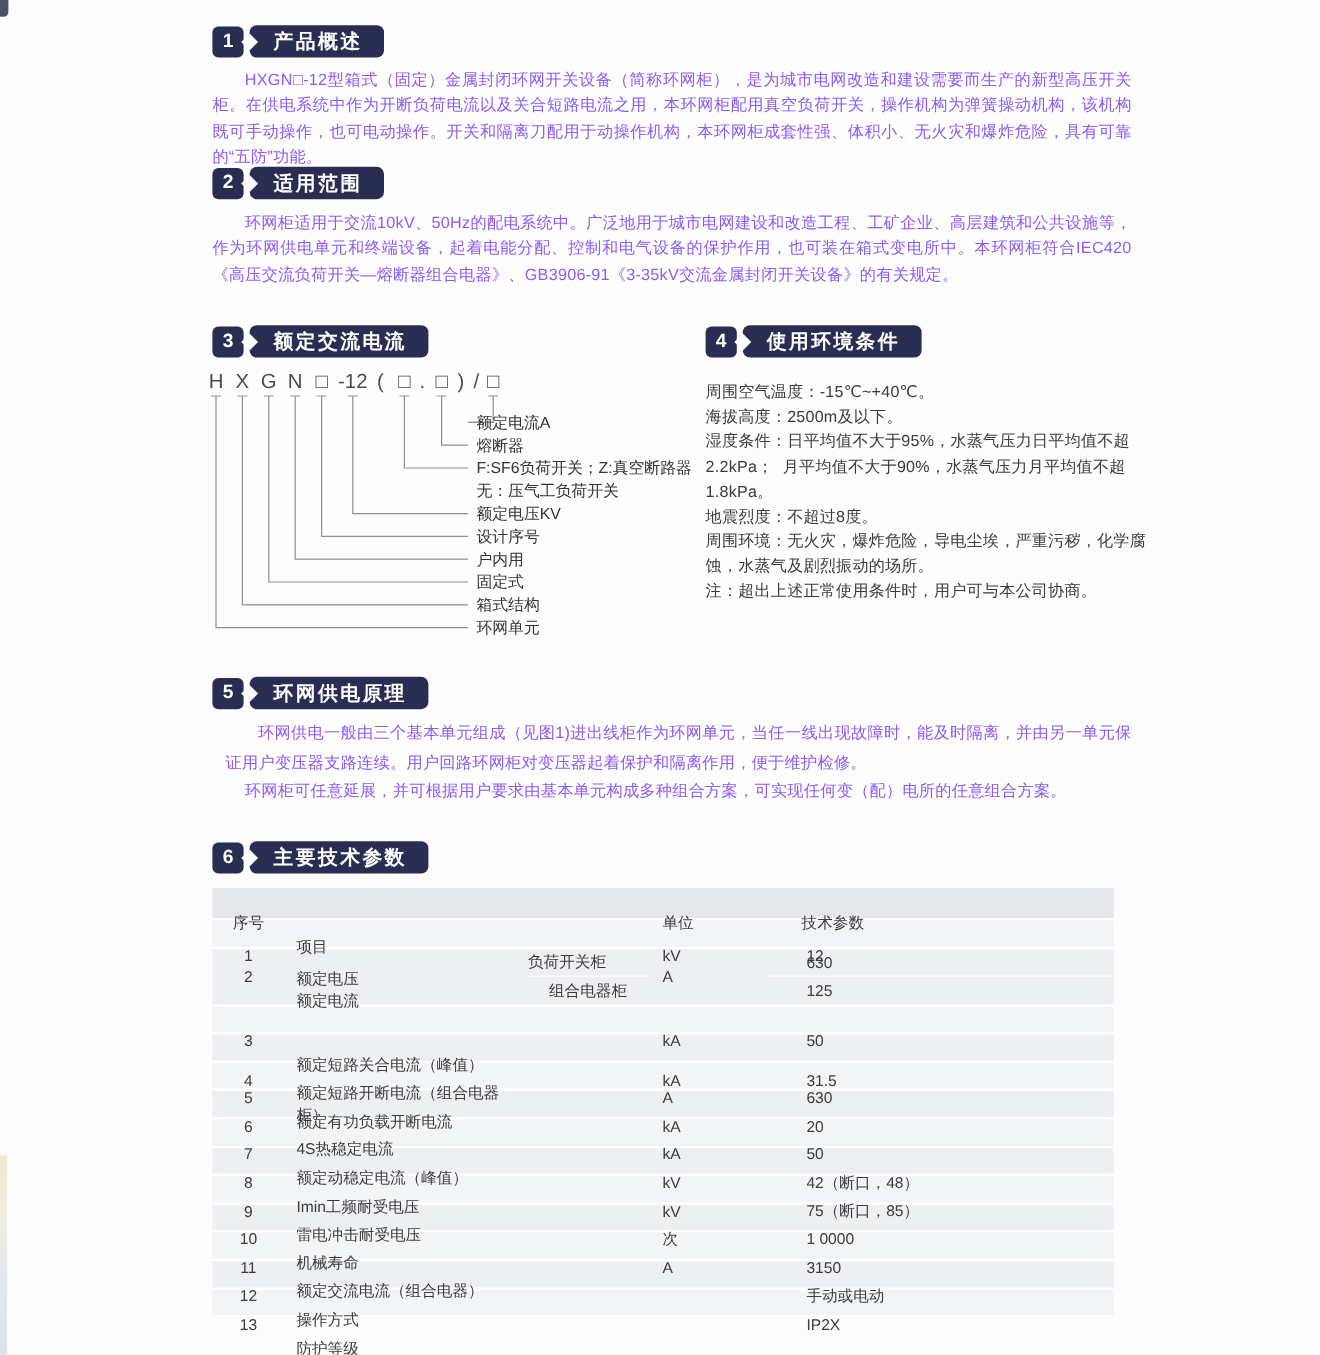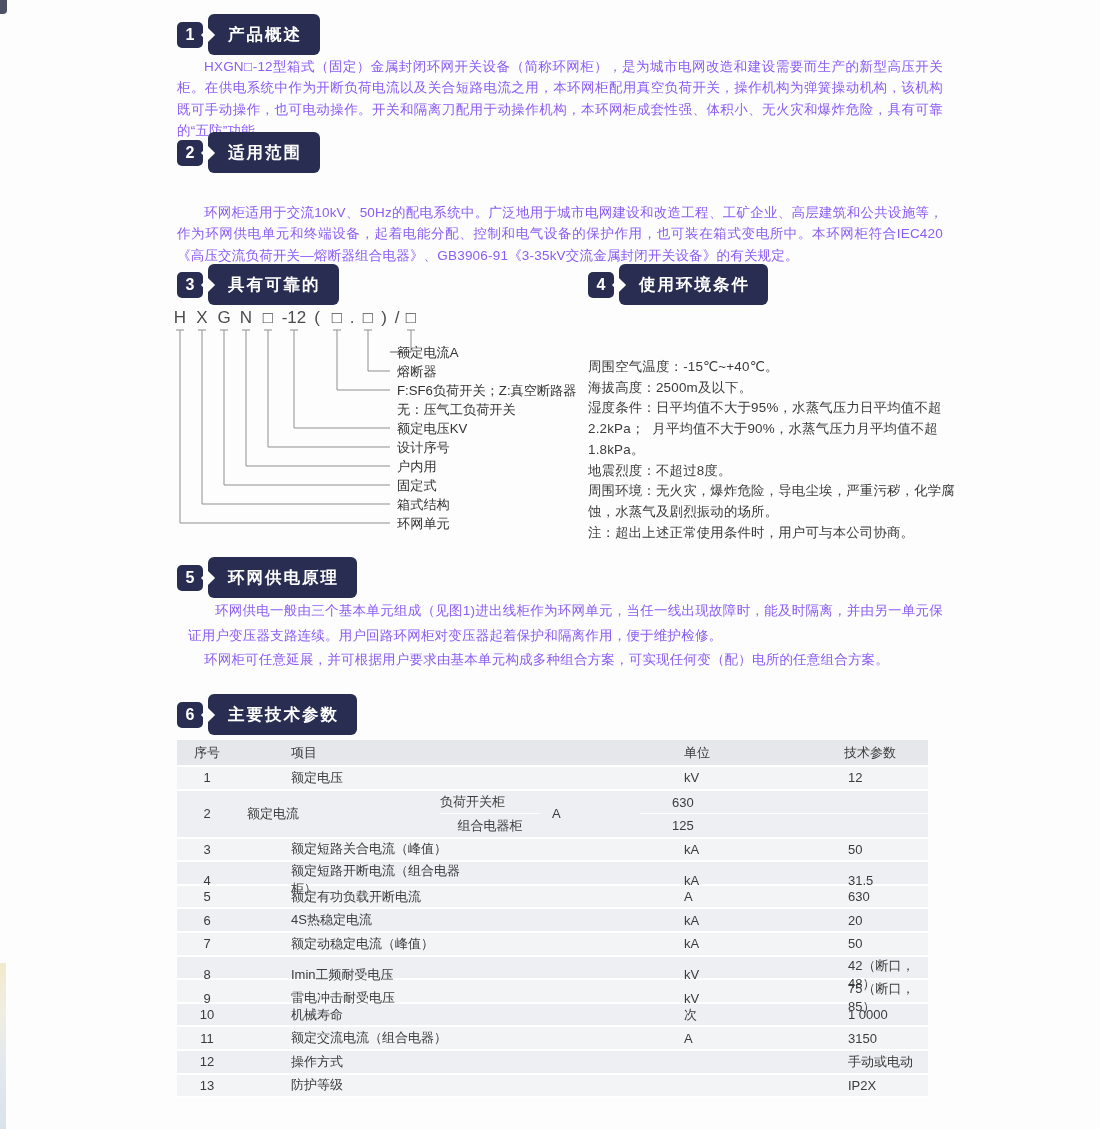--- a/index.html
+++ b/index.html
@@ -11,21 +11,21 @@
   .abs{position:absolute;}
   
   .sec-head{position:absolute;display:flex;align-items:center;height:27px;}
   .sec-num{
     width:26px;height:26px;background:#292d52;color:#fff;border-radius:5px;
     font-weight:bold;font-size:16px;display:flex;align-items:center;justify-content:center;
     flex:0 0 26px;
   }
   .sec-title{
     position:relative;margin-left:5px;background:#292d52;color:#fff;border-radius:6px;
-    height:41px;display:flex;align-items:center;padding:0 18px 0 20px;
+    height:27px;display:flex;align-items:center;padding:0 18px 0 20px;
     font-size:16.5px;font-weight:bold;letter-spacing:2px;white-space:nowrap;
   }
   .sec-title::before{
     content:'';position:absolute;left:-5px;top:50%;width:10px;height:10px;background:#fdfdfd;
     transform:translateY(-50%) rotate(45deg);
   }
   
   .para{
     font-size:13.5px;line-height:21.4px;text-align:justify;color:#8b5cf6;
     text-indent:2em;letter-spacing:0.2px;
@@ -35,26 +35,26 @@
   }
   
   .model-svg text{font-family:"Liberation Sans","DejaVu Sans",sans-serif;}
   .mchar{font-size:17px;fill:#4c4c4c;}
   .mlabel{font-size:13.2px;fill:#333;}
   .mline{stroke:#8f8f8f;stroke-width:1;fill:none;}
   
   .tbl{position:absolute;left:177px;top:740px;width:751px;font-size:13px;}
   .trow{
     display:grid;grid-template-columns:60px 203px 100px 100px 1fr;
-    background:#f3f4f6;border-bottom:2px solid #fff;align-items:center;height:21.6px;gap:44px;
+    background:#f3f4f6;border-bottom:2px solid #fff;align-items:center;height:21.6px;
   }
   .trow.alt{background:#edeff2;}
   .trow.thead{background:#e6e7ea;height:25px;font-size:13px;}
   .c-no{text-align:center;}
-  .c-item{padding-left:10px;}
+  .c-item{padding-left:10px;margin-top:40px;}
   .c-sub{}
   .c-unit{padding-left:12px;}
   .c-val{padding-left:32px;}
   .trow2{
     display:grid;grid-template-columns:60px 203px 100px 100px 1fr;grid-template-rows:23px 23px;
     background:#edeff2;border-bottom:2px solid #fff;
   }
   .trow2 .c-no{grid-row:1 / 3;align-self:center;}
   .trow2 .c-item{grid-row:1 / 3;align-self:center;}
   .trow2 .c-unit{grid-row:1 / 3;align-self:center;}
@@ -78,25 +78,25 @@
 <div class="sec-head" style="left:177px;top:21px;">
   <div class="sec-num">1</div>
   <div class="sec-title">产品概述</div>
 </div>
 <div class="abs para" style="left:177px;top:56px;width:766px;">HXGN□-12型箱式（固定）金属封闭环网开关设备（简称环网柜），是为城市电网改造和建设需要而生产的新型高压开关柜。在供电系统中作为开断负荷电流以及关合短路电流之用，本环网柜配用真空负荷开关，操作机构为弹簧操动机构，该机构既可手动操作，也可电动操作。开关和隔离刀配用于动操作机构，本环网柜成套性强、体积小、无火灾和爆炸危险，具有可靠的“五防”功能。</div>
 
 <div class="sec-head" style="left:177px;top:139px;">
   <div class="sec-num">2</div>
   <div class="sec-title">适用范围</div>
 </div>
-<div class="abs para" style="left:177px;top:175px;width:766px;margin-top:27px;">环网柜适用于交流10kV、50Hz的配电系统中。广泛地用于城市电网建设和改造工程、工矿企业、高层建筑和公共设施等，作为环网供电单元和终端设备，起着电能分配、控制和电气设备的保护作用，也可装在箱式变电所中。本环网柜符合IEC420《高压交流负荷开关—熔断器组合电器》、GB3906-91《3-35kV交流金属封闭开关设备》的有关规定。</div>
+<div class="abs para" style="left:177px;top:175px;width:766px;">环网柜适用于交流10kV、50Hz的配电系统中。广泛地用于城市电网建设和改造工程、工矿企业、高层建筑和公共设施等，作为环网供电单元和终端设备，起着电能分配、控制和电气设备的保护作用，也可装在箱式变电所中。本环网柜符合IEC420《高压交流负荷开关—熔断器组合电器》、GB3906-91《3-35kV交流金属封闭开关设备》的有关规定。</div>
 
 <div class="sec-head" style="left:177px;top:271px;">
   <div class="sec-num">3</div>
-  <div class="sec-title">具有可靠的</div>
+  <div class="sec-title">额定交流电流</div>
 </div>
 
 <svg class="abs model-svg" style="left:170px;top:300px;" width="430" height="245" viewBox="170 300 430 245">
 
   <text class="mchar" x="180" y="323" text-anchor="middle">H</text>
   <text class="mchar" x="202" y="323" text-anchor="middle">X</text>
   <text class="mchar" x="224" y="323" text-anchor="middle">G</text>
   <text class="mchar" x="246" y="323" text-anchor="middle">N</text>
   <text class="mchar" x="268" y="323" text-anchor="middle">□</text>
   <text class="mchar" x="294" y="323" text-anchor="middle">-12</text>
@@ -129,21 +129,21 @@
   <text class="mlabel" x="397" y="470.5">户内用</text>
   <text class="mlabel" x="397" y="489.5">固定式</text>
   <text class="mlabel" x="397" y="508.5">箱式结构</text>
   <text class="mlabel" x="397" y="527.5">环网单元</text>
 </svg>
 
 <div class="sec-head" style="left:588px;top:271px;">
   <div class="sec-num">4</div>
   <div class="sec-title">使用环境条件</div>
 </div>
-<div class="abs prelines" style="left:588px;top:317px;margin-top:40px;">周围空气温度：-15℃~+40℃。
+<div class="abs prelines" style="left:588px;top:317px;">周围空气温度：-15℃~+40℃。
 海拔高度：2500m及以下。
 湿度条件：日平均值不大于95%，水蒸气压力日平均值不超
 2.2kPa；  月平均值不大于90%，水蒸气压力月平均值不超
 1.8kPa。
 地震烈度：不超过8度。
 周围环境：无火灾，爆炸危险，导电尘埃，严重污秽，化学腐
 蚀，水蒸气及剧烈振动的场所。
 注：超出上述正常使用条件时，用户可与本公司协商。</div>
 
 <div class="sec-head" style="left:177px;top:564px;">

